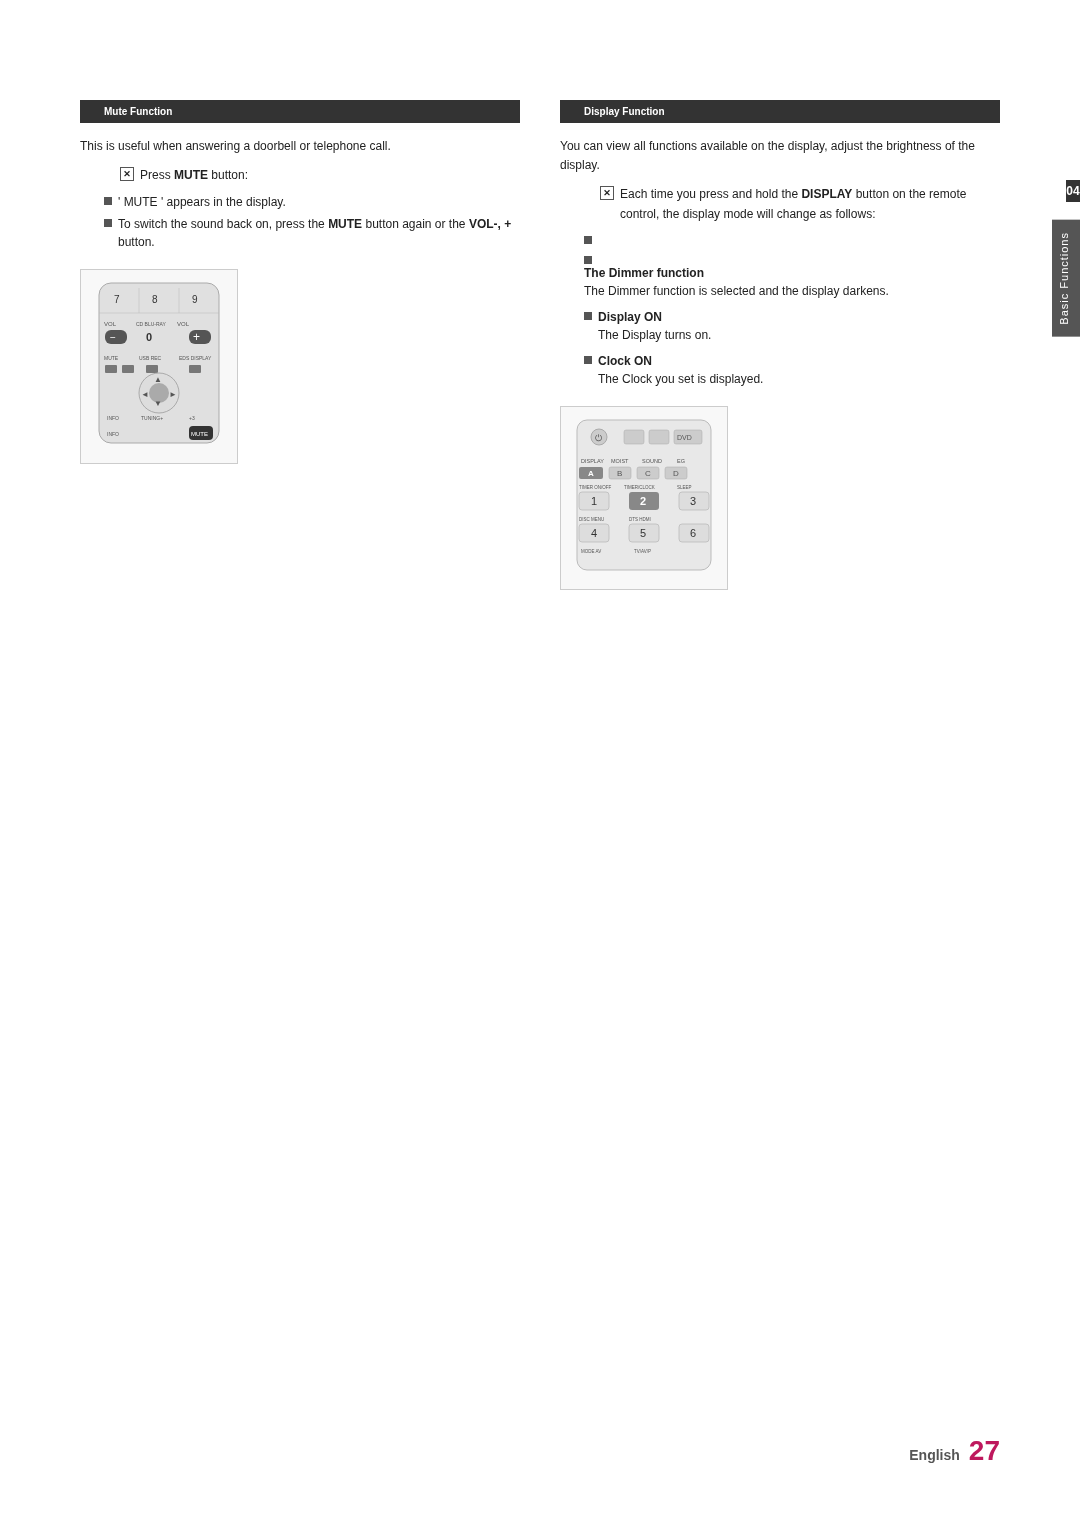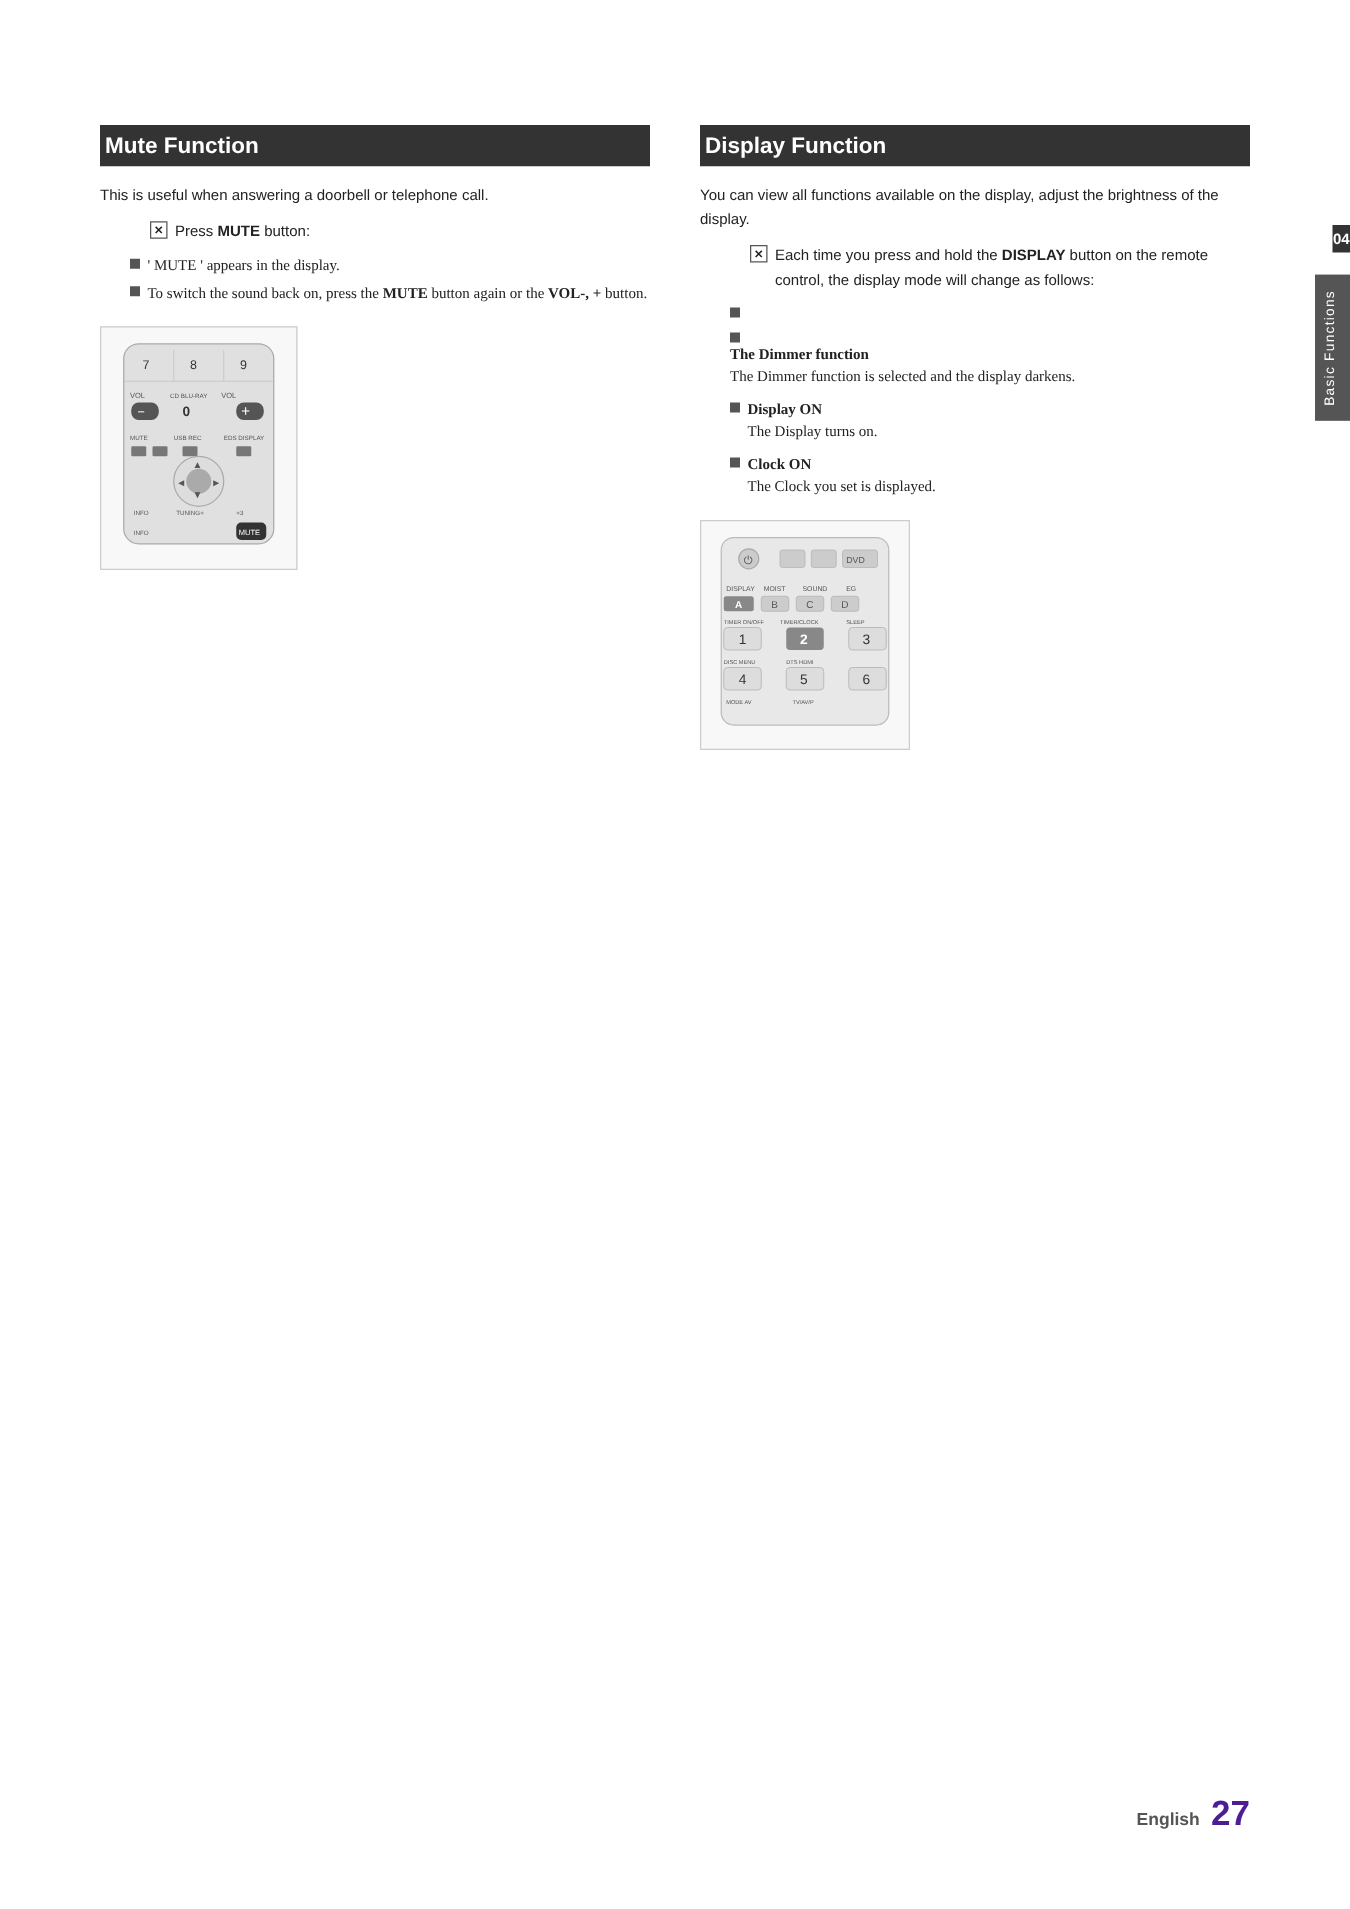--- a/index.html
+++ b/index.html
@@ -55,23 +55,23 @@
       margin-top: 40px;
     }
     .column {
       flex: 1;
     }
 
     
     .section-header {
       background: #333;
       color: #fff;
-      font-size: 18px;
-      font-weight: bold;
-      padding: 6px 4px;
+      font-size: 10px;
+      font-weight: bold;
+      padding: 6px 24px;
       margin-bottom: 14px;
     }
 
     .section-body {
       font-size: 12px;
       line-height: 1.6;
       color: #222;
     }
 
     .section-body p {
@@ -100,21 +100,20 @@
     }
     .check-box.checked::after {
       content: '✕';
       font-size: 9px;
     }
 
     
     .sub-list {
       margin-left: 24px;
       margin-top: 4px;
-      font-family: Liberation Serif, serif;
     }
     .sub-item {
       display: flex;
       align-items: flex-start;
       margin-bottom: 4px;
       font-size: 12px;
       line-height: 1.5;
     }
     .sub-bullet {
       width: 8px;
@@ -152,21 +151,21 @@
     .footer-text {
       font-size: 14px;
       color: #555;
       display: inline;
       margin-right: 4px;
       font-weight: bold;
     }
     .footer-number {
       font-size: 28px;
       font-weight: bold;
-      color: #4c1d95;
+      color: #be185d;
     }
   </style>
 </head>
 <body>
 
 <div class="page-container">
 
   <div class="side-tab-number">04</div>
   <div class="side-tab">Basic Functions</div>
 

